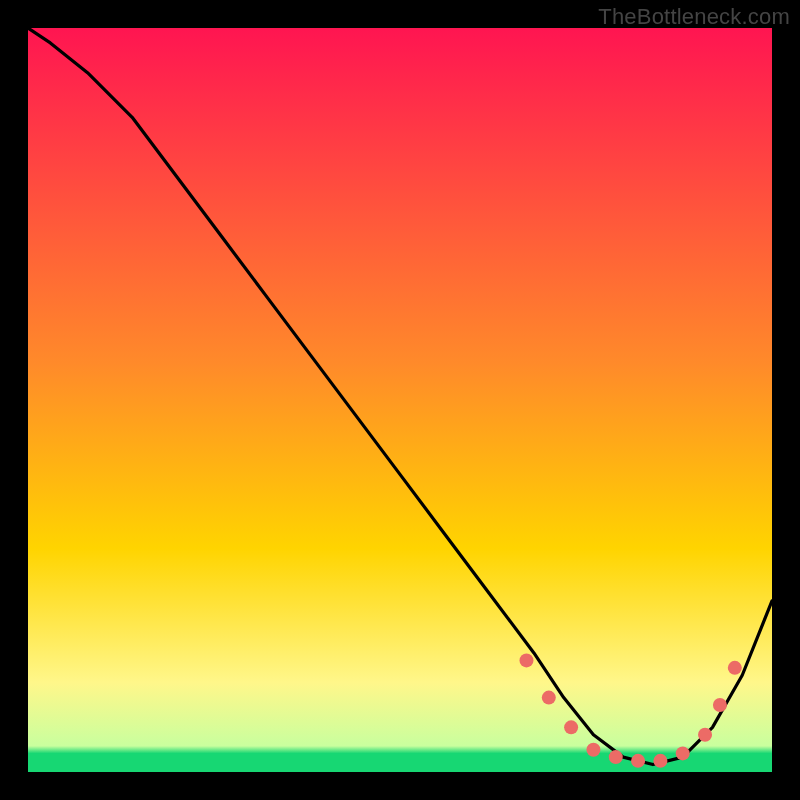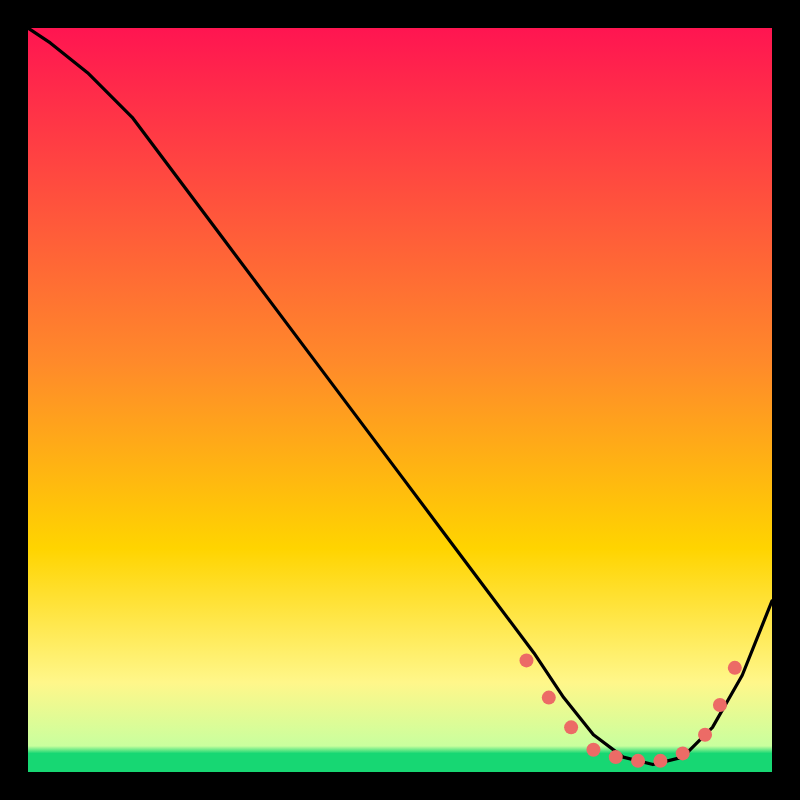--- a/index.html
+++ b/index.html
@@ -36,20 +36,21 @@
     background: #000;
   }
   svg {
     display: block;
   }
 </style>
 </head>
 <body>
 
 <div class="frame">
+  <div class="watermark">TheBottleneck.com</div>
 
   <div class="plot-wrap">
     <svg id="plot" width="744" height="744" viewBox="0 0 744 744">
         <defs>
           <linearGradient id="bg-grad" x1="0" y1="0" x2="0" y2="1">
             <stop offset="0%" stop-color="#ff1551"></stop>
             <stop offset="45%" stop-color="#ff8a2a"></stop>
             <stop offset="70%" stop-color="#ffd400"></stop>
             <stop offset="88%" stop-color="#fff78a"></stop>
             <stop offset="96.5%" stop-color="#c9ff9e"></stop>

